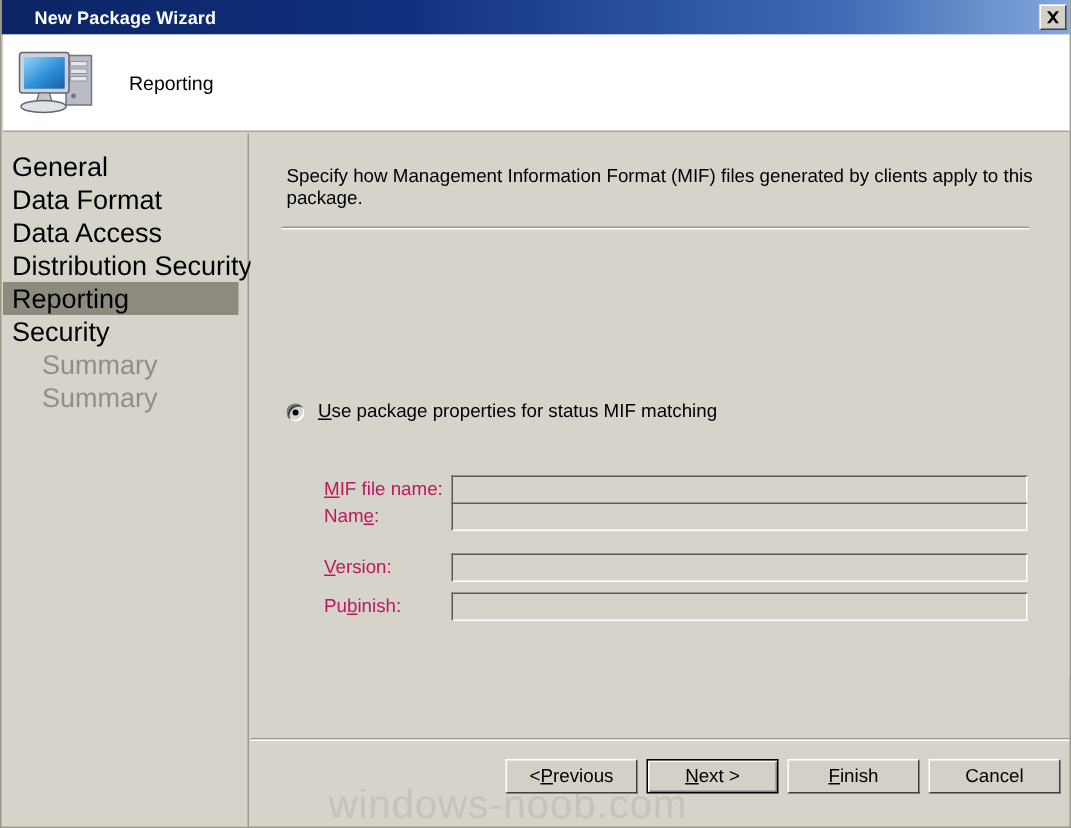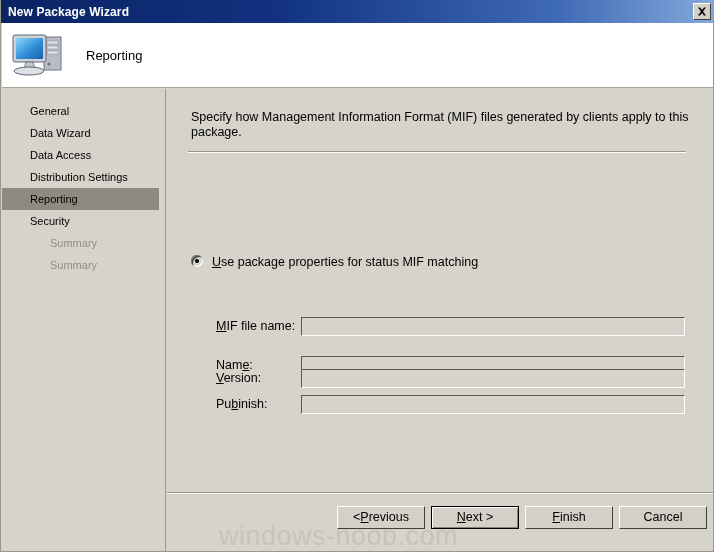--- a/index.html
+++ b/index.html
@@ -31,21 +31,21 @@
     width: 714px;
     height: 23px;
     background: linear-gradient(to right, #0a2464 0%, #11317f 38%, #3f6ab4 78%, #85a9dc 100%);
     display: flex;
     align-items: center;
   }
   .titlebar-text {
     color: #ffffff;
     font-size: 12px;
     font-weight: bold;
-    margin-left: 7px;
+    margin-left: 22px;
     letter-spacing: .1px;
     white-space: nowrap;
   }
   .titlebar-spacer { flex: 1 1 auto; }
   .close-button {
     width: 18px;
     height: 17px;
     margin-right: 4px;
     background: #d4d0c8;
     border-top: 1px solid #ffffff;
@@ -92,22 +92,22 @@
     width: 164px;
     height: 462px;
     background: #d6d3cb;
     border-right: 1px solid #9b9889;
     box-sizing: border-box;
     padding-top: 11px;
   }
   .nav-item {
     height: 22px;
     line-height: 22px;
-    padding-left: 28px;
-    font-size: 11px;
+    padding-left: 6px;
+    font-size: 18px;
     color: #000000;
     white-space: nowrap;
     cursor: default;
   }
   .nav-item.disabled { color: #918e84; margin-left: 20px; }
   .nav-item.active {
     background: #8d8b80;
     color: #000000;
     width: 157px;
     box-sizing: border-box;
@@ -141,22 +141,23 @@
     border-top: 1px solid #9a978a;
     border-bottom: 1px solid #ffffff;
     box-sizing: border-box;
   }
 
   
   .radio-row {
     position: absolute;
     left: 24px;
     display: flex;
-    align-items: flex-start;
+    align-items: flex-end;
     cursor: default;
+    margin-top: 12px;
   }
   .radio-row.r1 { top: 166px; }
   .radio-row.r2 { top: 192px; }
   .radio-outer {
     width: 12px;
     height: 12px;
     border-radius: 50%;
     background: #d6d3cb;
     box-shadow:
       inset 1px 1px 0 0 #808080,
@@ -187,21 +188,21 @@
     width: 494px;
     height: 20px;
     display: flex;
     align-items: center;
   }
   .field-label {
     width: 110px;
     padding-left: 25px;
     box-sizing: border-box;
     font-size: 12.5px;
-    color: #000000;
+    color: #be185d;
     white-space: nowrap;
   }
   .field-label u { text-decoration: underline; }
   .field-input {
     flex: 1 1 auto;
     height: 19px;
     background: #d6d3cb;
     border-top: 1px solid #5a5a52;
     border-left: 1px solid #5a5a52;
     border-right: 1px solid #ffffff;
@@ -305,23 +306,23 @@
 
         <path d="M16 33 L23 33 L25 40 L14 40 Z" fill="#c2c6cf" stroke="#5f6570" stroke-width="0.8"></path>
         <ellipse cx="19" cy="42" rx="15" ry="4" fill="#dfe1e6" stroke="#5f6570" stroke-width="1"></ellipse>
       </svg>
     </span>
     <span class="header-title">Reporting</span>
   </div>
 
   <div class="sidebar">
     <div class="nav-item">General</div>
-    <div class="nav-item">Data Wizard</div>
+    <div class="nav-item">Data Format</div>
     <div class="nav-item">Data Access</div>
-    <div class="nav-item">Distribution Settings</div>
+    <div class="nav-item">Distribution Security</div>
     <div class="nav-item active">Reporting</div>
     <div class="nav-item">Security</div>
     <div class="nav-item disabled">Summary</div>
     <div class="nav-item disabled">Summary</div>
   </div>
 
   <div class="content">
 
     <div class="intro">Specify how Management Information Format (MIF) files generated by clients apply to this package.</div>
 
@@ -333,21 +334,21 @@
       </span>
       <span class="radio-label"><span></span><u>U</u><span>se package properties for status MIF matching</span></span>
     </div>
 
 
     <div class="field-row" style="top:227px">
       <span class="field-label"><span></span><u>M</u><span>IF file name:</span></span>
       <div class="field-input"></div>
     </div>
 
-    <div class="field-row" style="top:266px">
+    <div class="field-row" style="top:245px">
       <span class="field-label"><span>Nam</span><u>e</u><span>:</span></span>
       <div class="field-input"></div>
     </div>
 
     <div class="field-row" style="top:279px">
       <span class="field-label"><span></span><u>V</u><span>ersion:</span></span>
       <div class="field-input"></div>
     </div>
 
     <div class="field-row" style="top:305px">

